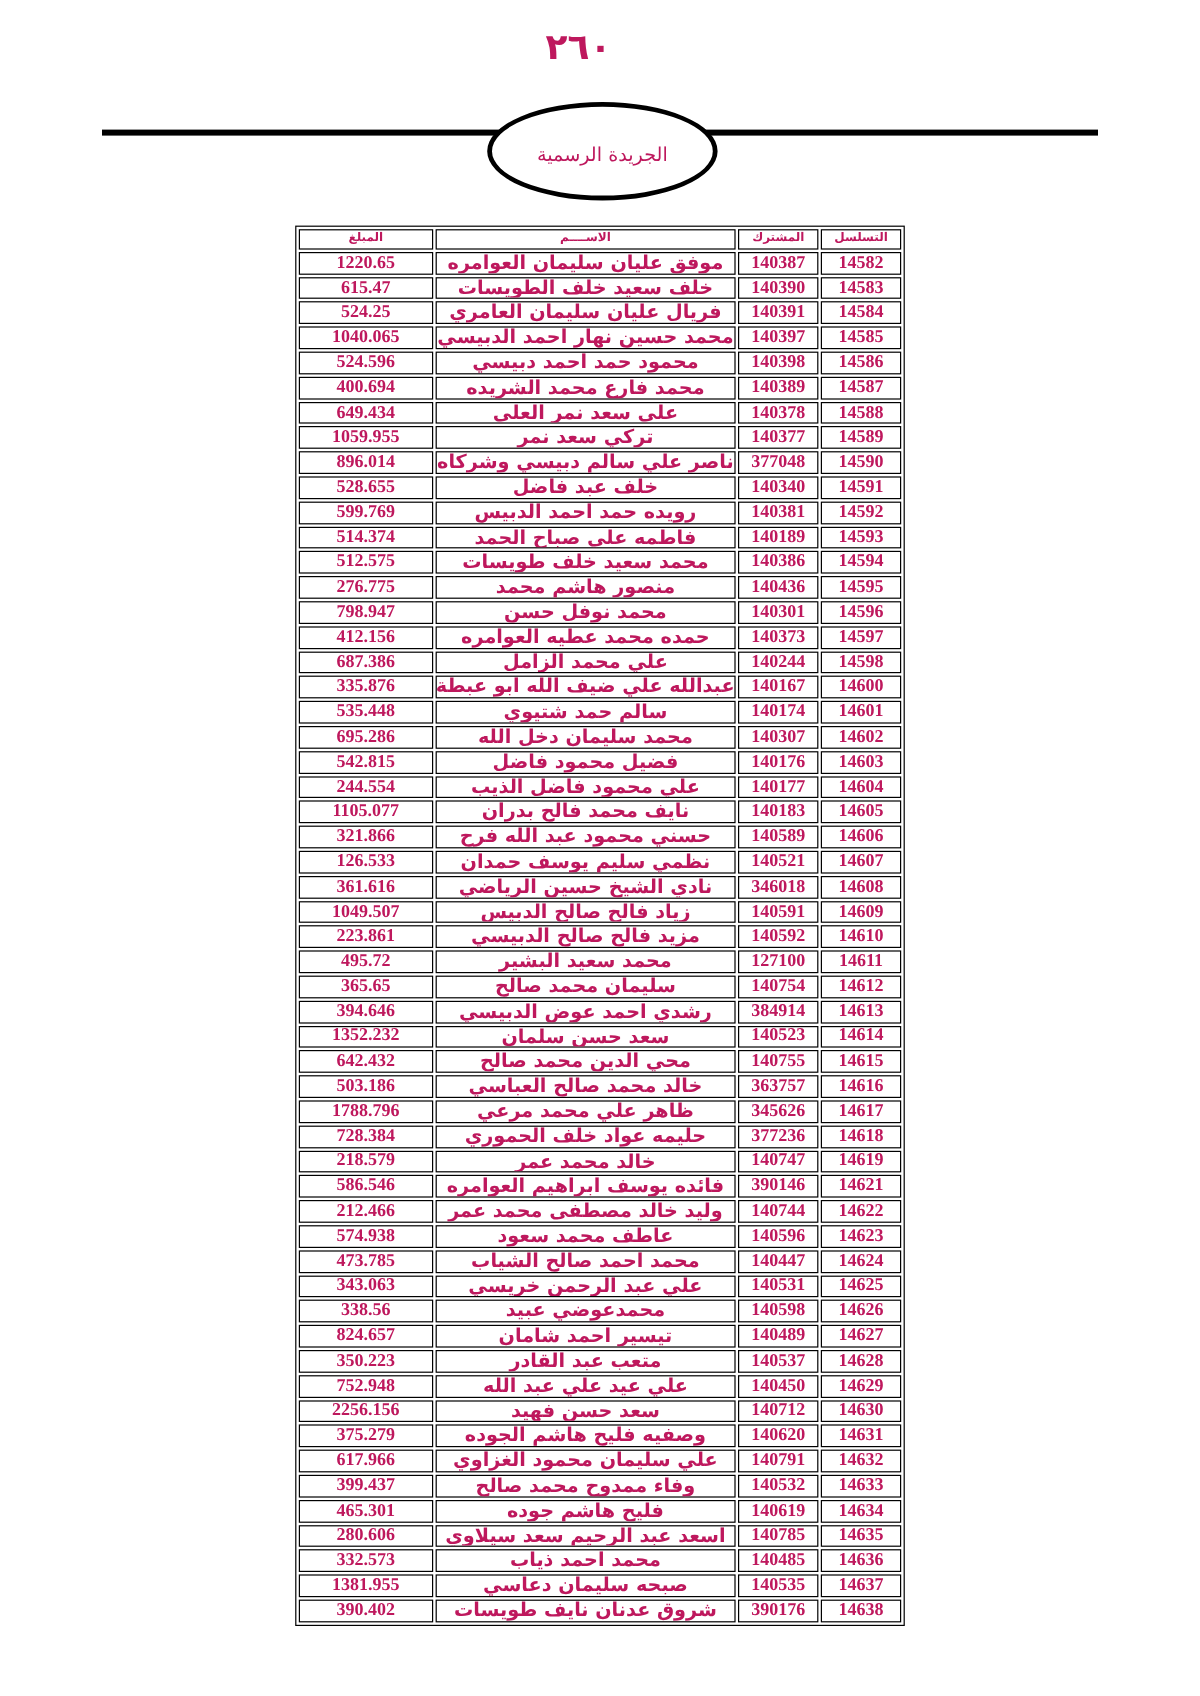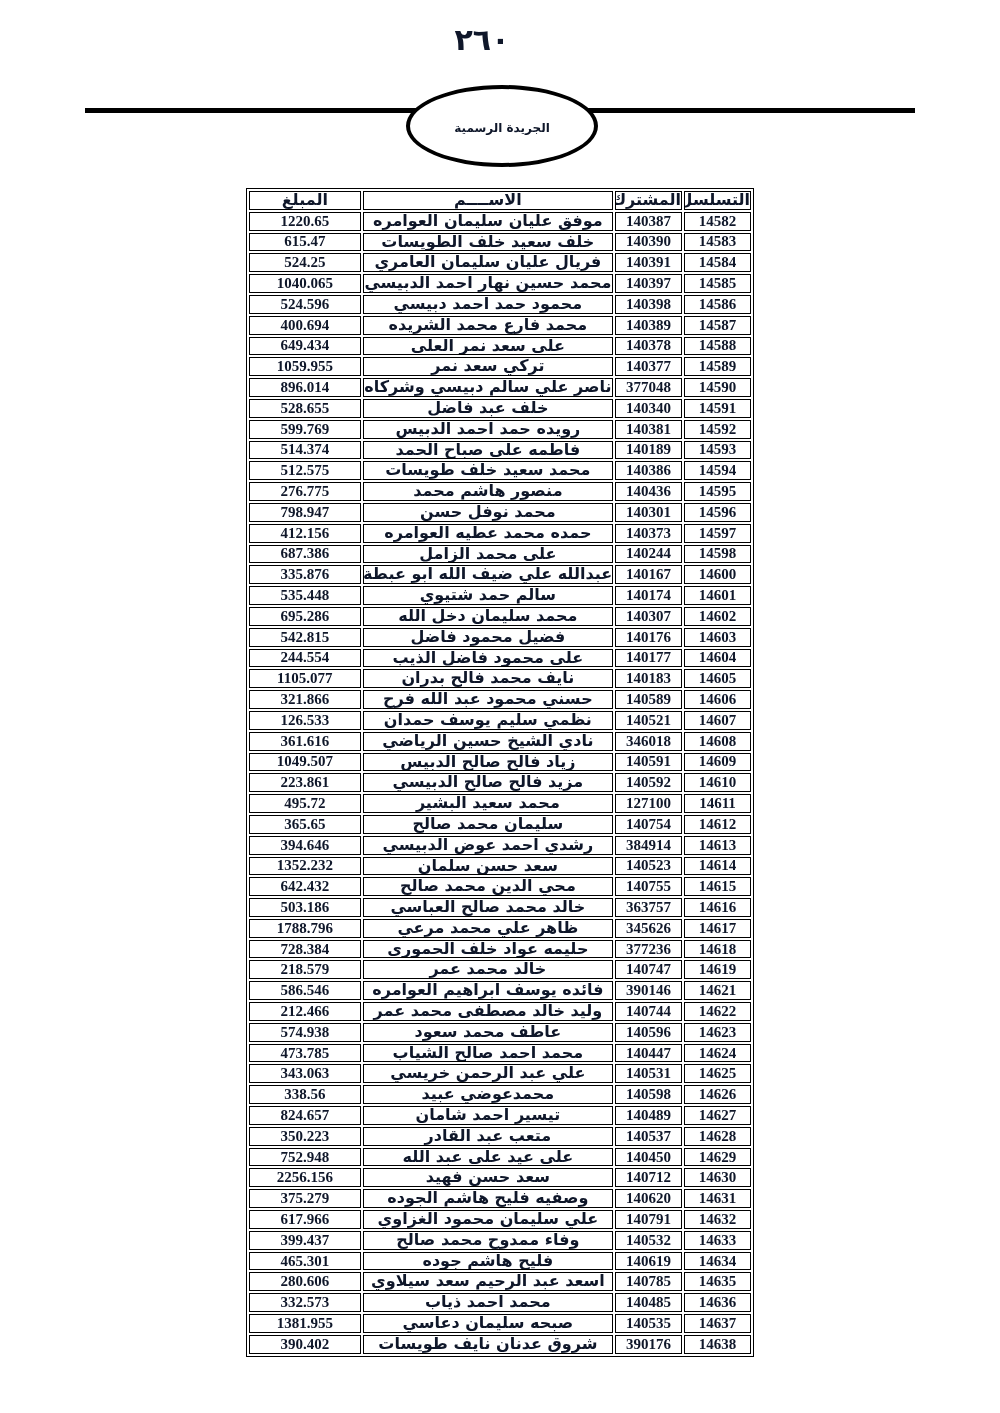--- a/index.html
+++ b/index.html
@@ -7,21 +7,21 @@
     padding: 0;
     background: #ffffff;
   }
   .page {
     position: relative;
     width: 964px;
     height: 1413px;
     background: #ffffff;
     overflow: hidden;
     font-family: "DejaVu Sans", sans-serif;
-    color: #0f172a;
+    color: #be185d;
   }
   .page-number {
     position: absolute;
     top: 22px;
     left: 0;
     width: 100%;
     text-align: center;
     font-family: "DejaVu Sans", sans-serif;
     font-weight: bold;
     font-size: 30px;
@@ -43,22 +43,22 @@
     height: 82px;
     background: #ffffff;
     border: 4px solid #000;
     border-radius: 50%;
     display: flex;
     align-items: center;
     justify-content: center;
     box-sizing: border-box;
   }
   .masthead-oval span {
-    font-weight: bold;
-    font-size: 12px;
+    font-weight: normal;
+    font-size: 16px;
     direction: rtl;
     padding-top: 4px;
   }
   table.gazette {
     position: absolute;
     top: 188px;
     left: 246px;
     width: 508px;
     direction: rtl;
     table-layout: fixed;
@@ -75,21 +75,21 @@
     padding: 0;
     height: 14.9px;
     text-align: center;
     vertical-align: middle;
     font-weight: bold;
     overflow: hidden;
     white-space: nowrap;
   }
   table.gazette th {
     font-family: "DejaVu Sans", sans-serif;
-    font-size: 16px;
+    font-size: 10px;
     line-height: 1.05;
   }
   .num {
     font-family: "Liberation Serif", "DejaVu Serif", serif;
     font-size: 15px;
     line-height: 1;
     direction: ltr;
   }
   .arabic-name {
     font-family: "DejaVu Sans", sans-serif;

